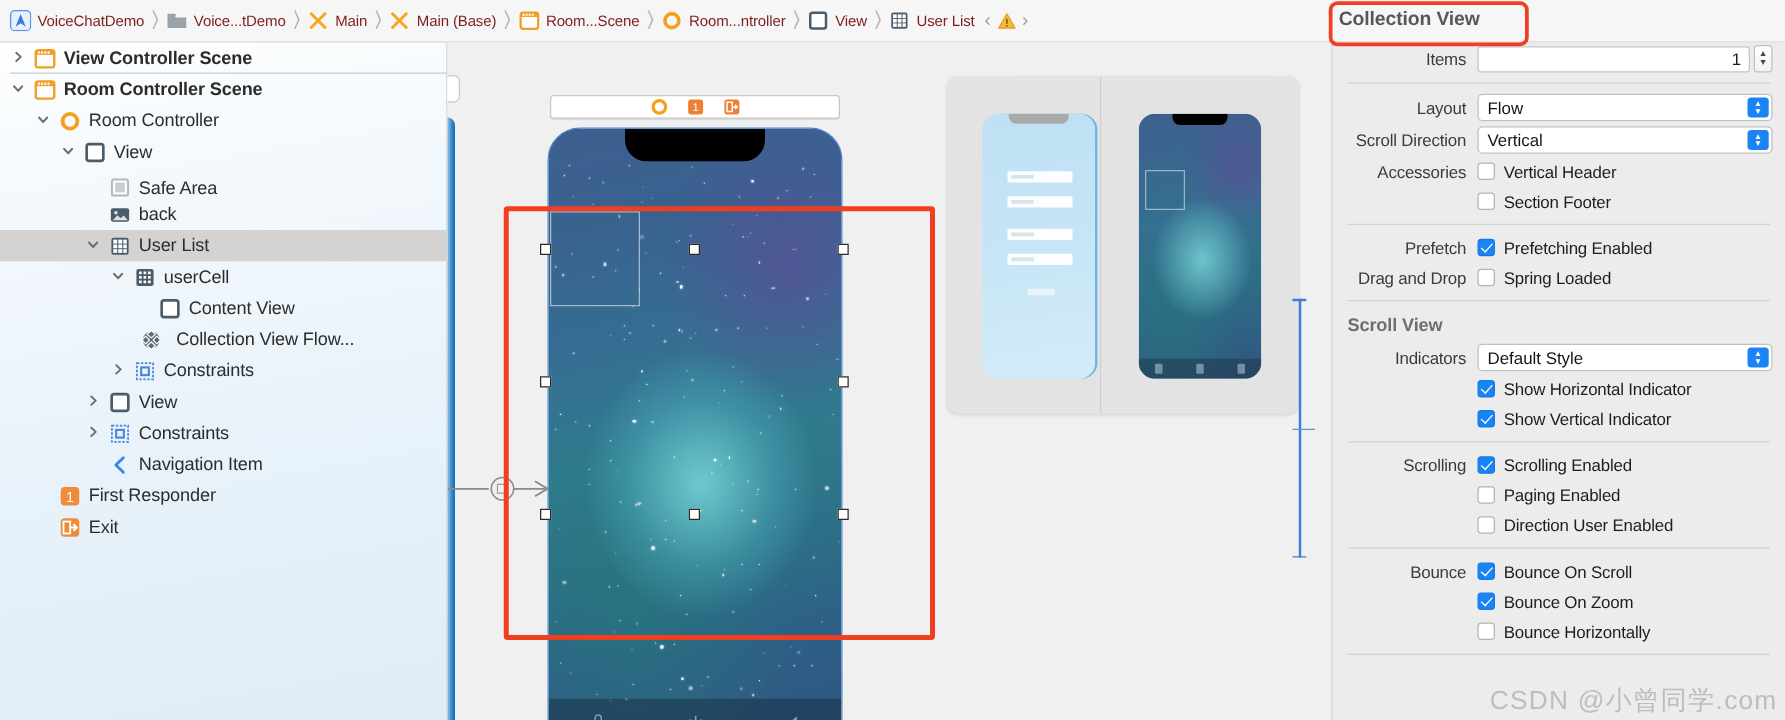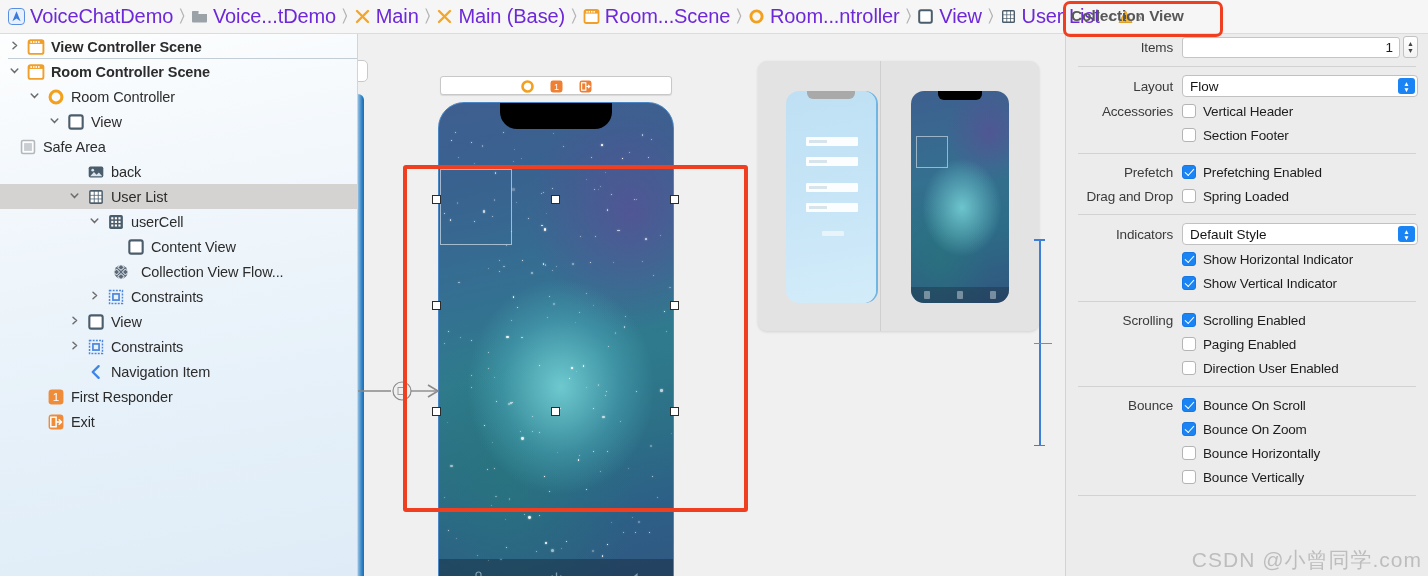--- a/index.html
+++ b/index.html
@@ -20,21 +20,21 @@
     display: flex; align-items: center;
     padding-left: 6px;
     border-bottom: 1px solid #dcdcdc;
     z-index: 30;
   }
   .crumb {
     display: flex; align-items: center; gap: 5px;
     padding: 0 2px; height: 34px; cursor: default; white-space: nowrap;
   }
   .crumb-label {
-    font-size: 20px; color: #6d28d9; letter-spacing: -0.1px;
+    font-size: 12px; color: #7f1d1d; letter-spacing: -0.1px;
   }
   .crumb-sep {
     font-size: 17px; color: #b4b4b4; padding: 0 4px 2px 4px; font-weight: 300;
   }
   .crumb-ico { width: 17px; height: 17px; flex: 0 0 17px; position: relative; display:block; }
 
   .nav-arrows { display:flex; align-items:center; gap:5px; margin-left: 6px; }
   .nav-arrow { font-size: 15px; color: #9a9a9a; cursor: default; }
 
   
@@ -416,21 +416,21 @@
         </div>
         <div class="tree-row" style="padding-left: 48px;">
           <span class="disc"><svg width="11" height="11" viewBox="0 0 11 11">
               <path d="M2.2 4 L5.5 7.6 L8.8 4" fill="none" stroke="#6d6d6d" stroke-width="1.5" stroke-linecap="round" stroke-linejoin="round"></path>
             </svg></span>
           <span class="tree-ico"><svg width="18" height="18" viewBox="0 0 17 17">
               <rect x="2.2" y="2.2" width="12.6" height="12.6" rx="1.8" fill="#fff" stroke="#4b5d6b" stroke-width="2"></rect>
             </svg></span>
           <span class="tree-label">View</span>
         </div>
-        <div class="tree-row" style="">
+        <div class="tree-row" style="padding-left: 68px; align-items: flex-end;">
           <span class="disc empty"><svg width="11" height="11" viewBox="0 0 11 11">
               <path d="M4 2.2 L7.6 5.5 L4 8.8" fill="none" stroke="#6d6d6d" stroke-width="1.5" stroke-linecap="round" stroke-linejoin="round"></path>
             </svg></span>
           <span class="tree-ico"><svg width="18" height="18" viewBox="0 0 17 17">
               <rect x="2.4" y="2.4" width="12.2" height="12.2" rx="1.4" fill="#fdfdfd" stroke="#b2b7bb" stroke-width="1.5"></rect>
               <rect x="4.8" y="4.8" width="7.4" height="7.4" fill="#c9ced2"></rect>
             </svg></span>
           <span class="tree-label">Safe Area</span>
         </div>
         <div class="tree-row" style="padding-left: 68px;">
@@ -859,20 +859,32 @@
           <div class="insp-ctrl">
             <div class="popup">
               <span>Flow</span>
               <span class="arrow-box">
                 <span>▲</span>
                 <span>▼</span>
               </span>
             </div>
           </div>
         </div>
+        <div class="insp-row">
+          <div class="insp-label">Scroll Direction</div>
+          <div class="insp-ctrl">
+            <div class="popup">
+              <span>Vertical</span>
+              <span class="arrow-box">
+                <span>▲</span>
+                <span>▼</span>
+              </span>
+            </div>
+          </div>
+        </div>
         <div class="chk-row">
           <div class="chk-label-col">Accessories</div>
           <div class="cbox"></div>
           <div class="chk-text">Vertical Header</div>
         </div>
         <div class="chk-row">
           <div class="chk-label-col"></div>
           <div class="cbox"></div>
           <div class="chk-text">Section Footer</div>
         </div>
@@ -881,20 +893,21 @@
           <div class="chk-label-col">Prefetch</div>
           <div class="cbox on"></div>
           <div class="chk-text">Prefetching Enabled</div>
         </div>
         <div class="chk-row">
           <div class="chk-label-col">Drag and Drop</div>
           <div class="cbox"></div>
           <div class="chk-text">Spring Loaded</div>
         </div>
         <div class="insp-sep"></div>
+        <div class="section-head">Scroll View</div>
         <div class="insp-row">
           <div class="insp-label">Indicators</div>
           <div class="insp-ctrl">
             <div class="popup">
               <span>Default Style</span>
               <span class="arrow-box">
                 <span>▲</span>
                 <span>▼</span>
               </span>
             </div>
@@ -935,23 +948,18 @@
         <div class="chk-row">
           <div class="chk-label-col"></div>
           <div class="cbox on"></div>
           <div class="chk-text">Bounce On Zoom</div>
         </div>
         <div class="chk-row">
           <div class="chk-label-col"></div>
           <div class="cbox"></div>
           <div class="chk-text">Bounce Horizontally</div>
         </div>
-        <div class="chk-row">
-          <div class="chk-label-col"></div>
-          <div class="cbox"></div>
-          <div class="chk-text">Bounce Vertically</div>
-        </div>
         <div class="insp-sep"></div>
       </div>
   </div>
 
   <div id="watermark">CSDN @小曾同学.com</div>
 </div>
 
 </body></html>

